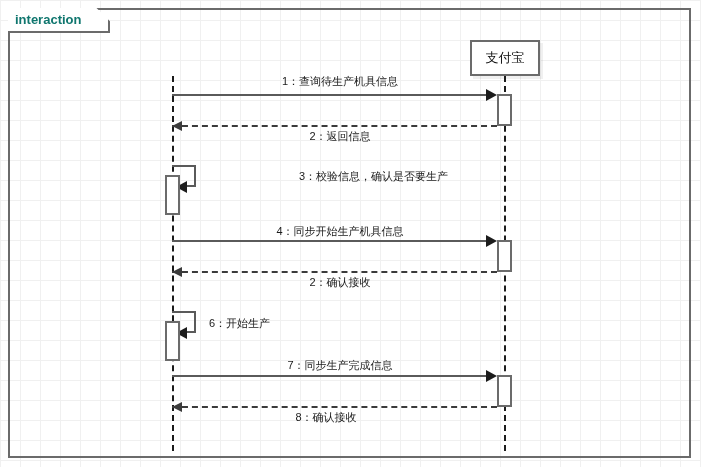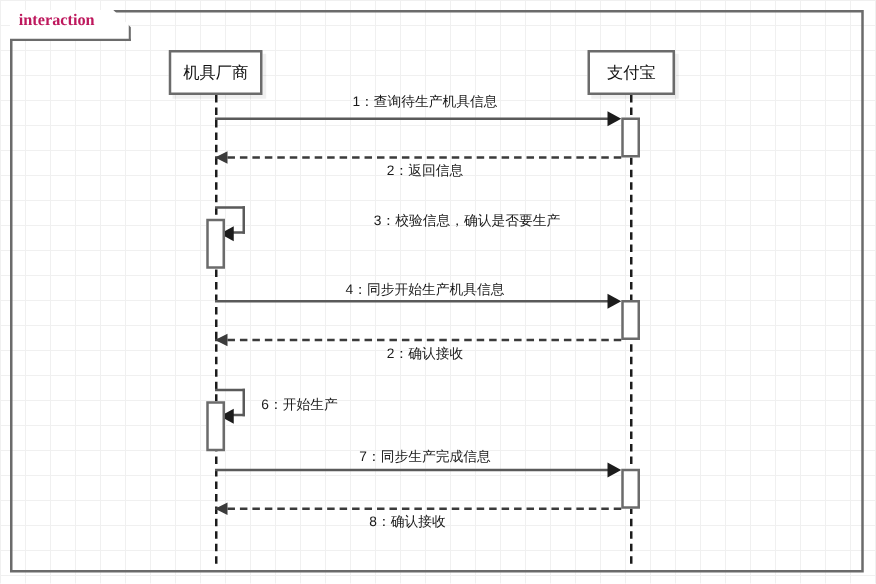--- a/index.html
+++ b/index.html
@@ -40,29 +40,29 @@
   
   #frame-label {
     position: absolute;
     left: 8px;
     top: 8px;
     height: 25px;
     box-sizing: border-box;
     background: #ffffff;
     border-right: none;
     display: flex;
+    align-items: center;
     padding: 0 22px 0 7px;
     white-space: nowrap;
     font-size: 13px;
-    color: #be185d;
+    color: #0f766e;
     clip-path: polygon(0 0, calc(100% - 14px) 0, 100% 55%, 100% 100%, 0 100%);
     border: 2px solid #6b6b6b;
     border-top: none;
     border-left: none;
-    font-family: Liberation Serif, serif;
   }
   #frame-label .kw {
     font-weight: bold;
     margin-right: 5px;
   }
   #frame-label .nm {
     font-weight: normal;
   }
 
   
@@ -151,23 +151,20 @@
 <body>
 
 <div id="diagram-canvas">
 
   <div id="frame"></div>
 
   <div id="frame-label">
     <span class="kw">interaction</span>
   </div>
 
-  <div class="lifeline-head" style="left:135px; top:40px; width:75px; height:36px;">
-    <span>机具厂商</span>
-  </div>
   <div class="lifeline-stem" style="left:172px; top:76px; height:375px;"></div>
 
   <div class="lifeline-head" style="left:470px; top:40px; width:70px; height:36px;">
     <span>支付宝</span>
   </div>
   <div class="lifeline-stem" style="left:504px; top:76px; height:375px;"></div>
 
   <div class="msg-label" style="left:340px; top:74px;">1：查询待生产机具信息</div>
   <div class="msg-line solid" style="left:172px; top:94px; width:322px;"></div>
   <div class="arrow-head right" style="left:486px; top:89px;"></div>

